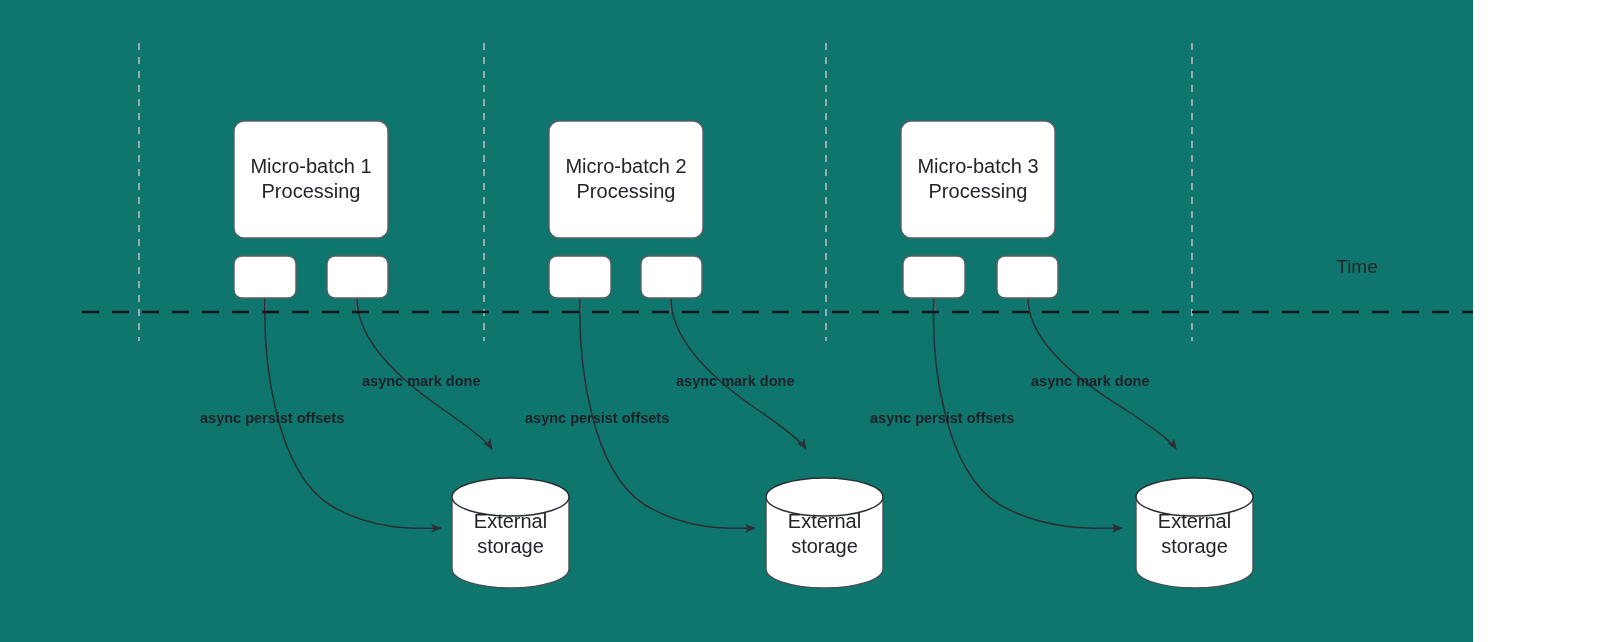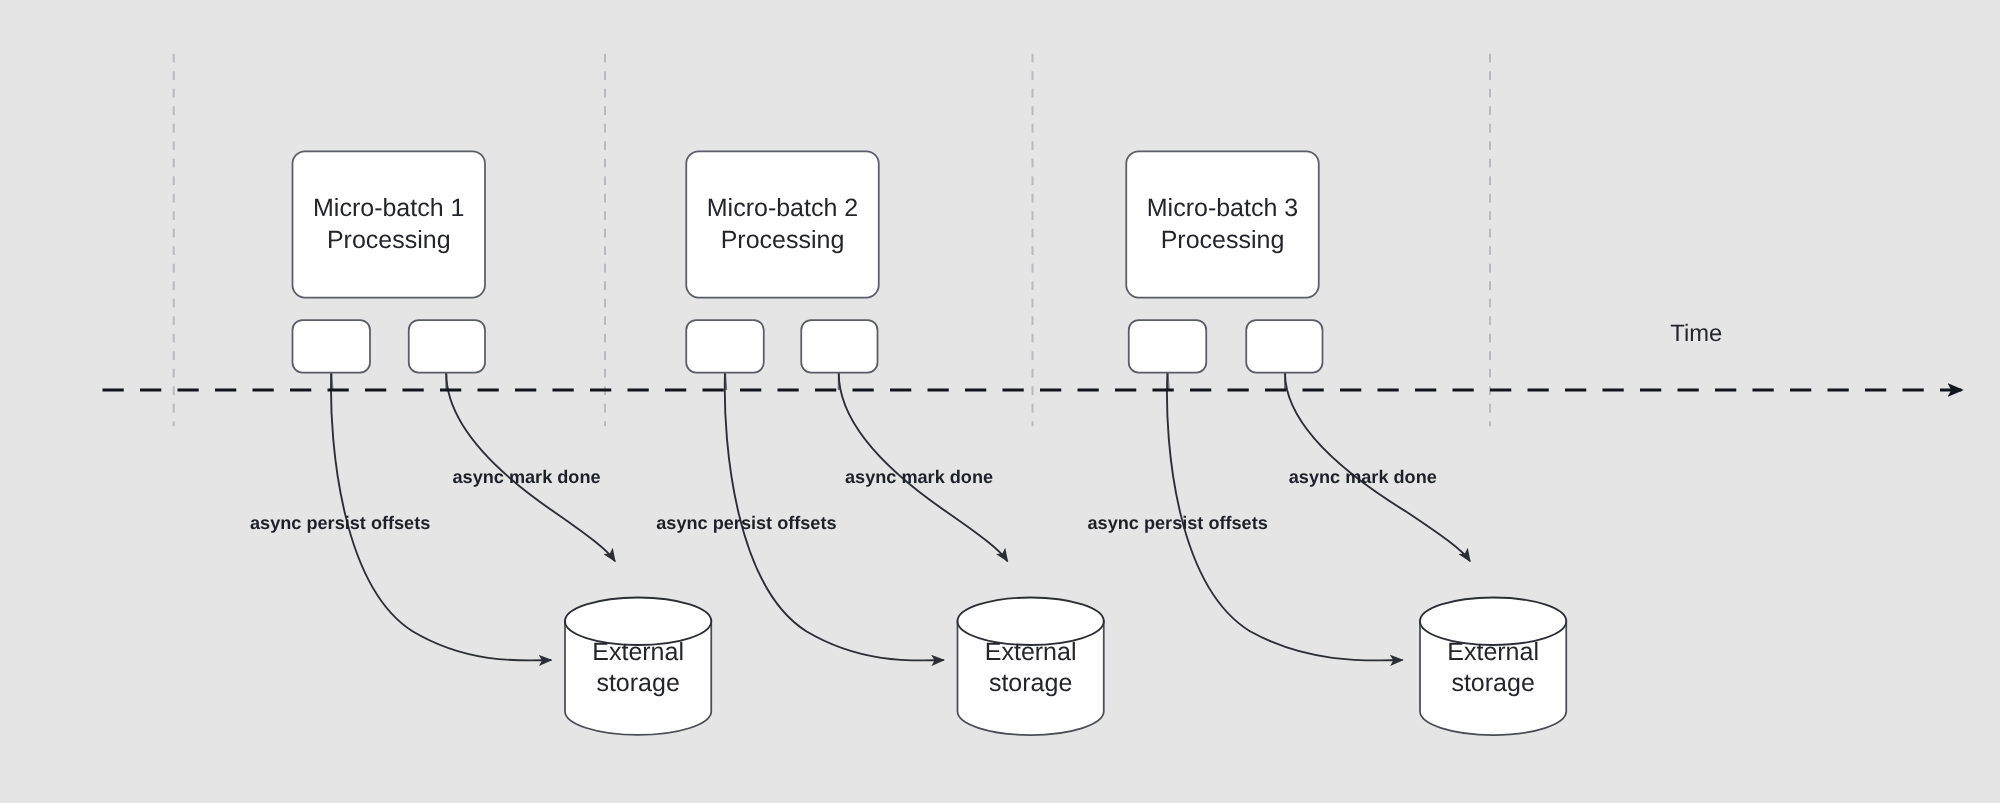--- a/index.html
+++ b/index.html
@@ -5,23 +5,23 @@
   html, body {
     margin: 0;
     padding: 0;
     background: #ffffff;
   }
   body {
     font-family: "Liberation Sans", sans-serif;
   }
   #canvas {
     position: relative;
-    width: 1600px;
+    width: 1473px;
     height: 642px;
-    background: #e5e5e5;
+    background: #0f766e;
     overflow: hidden;
   }
   #diagram-svg {
     position: absolute;
     left: 0;
     top: 0;
     width: 1600px;
     height: 642px;
   }
   .node-label {

